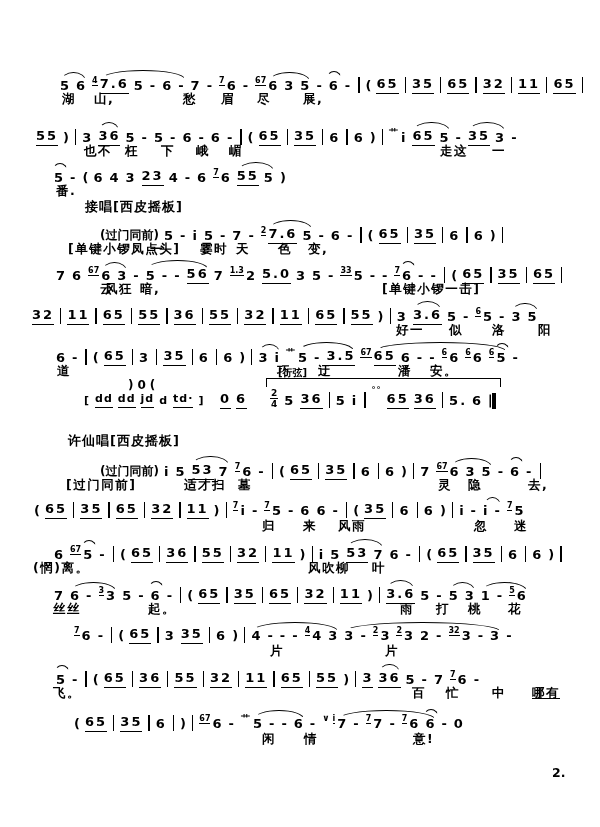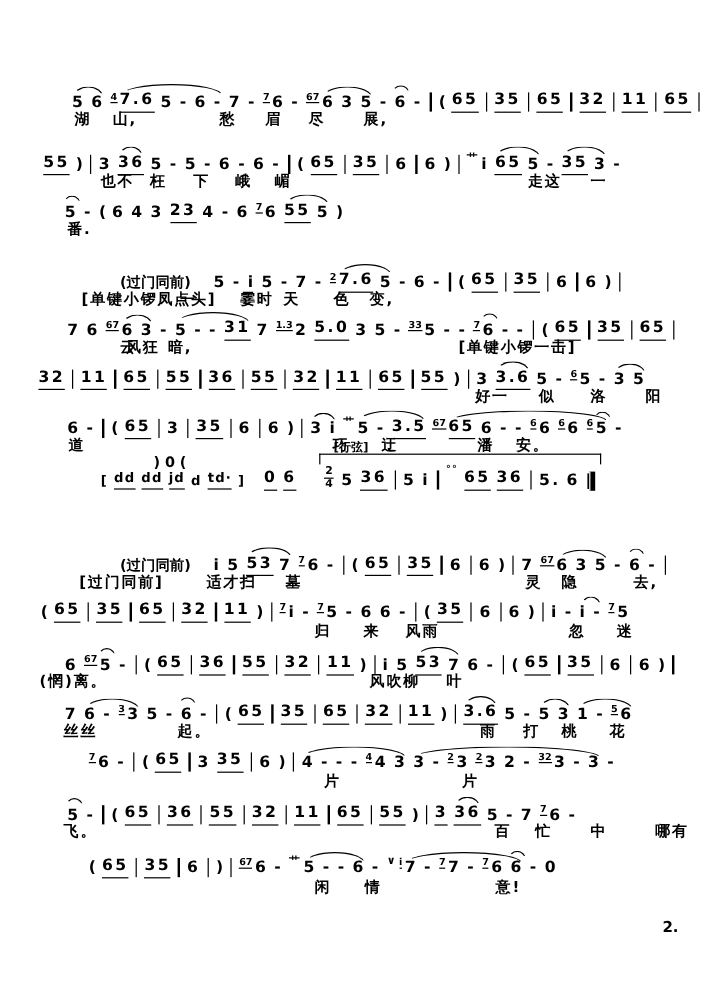--- a/index.html
+++ b/index.html
@@ -27,21 +27,21 @@
   .rep::before{content:"";position:absolute;top:0;left:0;right:0;height:8px;
                border-top:1.3px solid #000;border-left:1.3px solid #000;border-right:1.3px solid #000;}
   .endbar{display:inline-block;width:3.5px;height:16px;background:#000;border-left:1.5px solid #fff;
           box-shadow:-3px 0 0 -1.5px #000;margin-left:3px;}
   .ts{display:inline-flex;flex-direction:column;align-items:center;font-size:9px;line-height:1.15;
       font-weight:bold;margin-right:1px;position:relative;top:1px;letter-spacing:0;}
   .ts span{padding:0 1px;}
   .ts span:first-child{border-bottom:1px solid #000;}
   .lyr{position:absolute;top:21px;font-size:12.5px;font-weight:bold;letter-spacing:1.5px;white-space:nowrap;}
   .label{font-size:13px;font-weight:bold;letter-spacing:1px;white-space:nowrap;}
-  .pre{font-size:12px;font-weight:bold;letter-spacing:0;margin-right:14px;align-self:flex-end;padding-bottom:1px;}
+  .pre{font-size:12px;font-weight:bold;letter-spacing:0;margin-right:0;align-self:flex-end;padding-bottom:1px;}
   .above{position:absolute;top:-12px;font-size:10px;font-weight:bold;letter-spacing:0;}
   .perc-top{position:absolute;font-size:12px;font-weight:bold;letter-spacing:4px;}
   .perc-sub{position:absolute;font-size:11px;}
   .perc-sub .tk{letter-spacing:1px;}
   .pagenum{position:absolute;font-size:12.5px;font-weight:bold;}
 </style>
 </head>
 <body>
 
 <div class="page">
@@ -160,20 +160,21 @@
         <span class="g">7</span>
         <span class="tk">6</span>
         <span class="s">
           <span class="tk u">55</span>
           <span class="tk">5</span>
         </span>
         <span class="tk p">)</span>
       </div>
       <span class="lyr" style="left: 56px;">番.</span>
     </div>
+    <div class="sys label" style="top: 198px; left: 85px; width: auto;">接唱[西皮摇板]</div>
     <div class="sys" style="top: 220px;">
       <div class="m-line" style="padding-left: 100px;">
         <span class="pre">(过门同前)</span>
         <span class="tk">5</span>
         <span class="tk">-</span>
         <span class="tk">i</span>
         <span class="tk">5</span>
         <span class="tk">-</span>
         <span class="tk">7</span>
         <span class="tk">-</span>
@@ -211,21 +212,21 @@
         <span class="g">67</span>
         <span class="s">
           <span class="tk">6</span>
           <span class="tk">3</span>
         </span>
         <span class="tk">-</span>
         <span class="s">
           <span class="tk">5</span>
           <span class="tk">-</span>
           <span class="tk">-</span>
-          <span class="tk u">31</span>
+          <span class="tk u">56</span>
         </span>
         <span class="tk">7</span>
         <span class="g">1.3</span>
         <span class="tk">2</span>
         <span class="tk u">5.0</span>
         <span class="tk">3</span>
         <span class="tk">5</span>
         <span class="tk">-</span>
         <span class="g">33</span>
         <span class="tk">5</span>
@@ -368,20 +369,21 @@
           <span class="deg">°°</span>
           <span class="tk u">65</span>
           <span class="tk u">36</span>
           <span class="bar"></span>
           <span class="tk">5.</span>
           <span class="tk">6</span>
           <span class="endbar"></span>
         </span>
       </div>
     </div>
+    <div class="sys label" style="top: 432px; left: 68px; width: auto;">许仙唱[西皮摇板]</div>
     <div class="sys" style="top: 456px;">
       <div class="m-line" style="padding-left: 100px;">
         <span class="pre">(过门同前)</span>
         <span class="tk">i</span>
         <span class="tk">5</span>
         <span class="s">
           <span class="tk u">53</span>
           <span class="tk">7</span>
         </span>
         <span class="g">7</span>
@@ -404,21 +406,21 @@
           <span class="tk">6</span>
           <span class="tk">3</span>
           <span class="tk">5</span>
         </span>
         <span class="tk">-</span>
         <span class="tk hat">6</span>
         <span class="tk">-</span>
         <span class="bar"></span>
       </div>
       <span class="lyr" style="left: 66px;">[过门同前]</span>
-      <span class="lyr" style="left: 172px;">适才扫</span>
+      <span class="lyr" style="left: 184px;">适才扫</span>
       <span class="lyr" style="left: 238px;">墓</span>
       <span class="lyr" style="left: 438px;">灵</span>
       <span class="lyr" style="left: 468px;">隐</span>
       <span class="lyr" style="left: 528px;">去,</span>
     </div>
     <div class="sys" style="top: 497px;">
       <div class="m-line" style="padding-left: 34px;">
         <span class="tk p">(</span>
         <span class="tk u">65</span>
         <span class="bar"></span>
@@ -628,21 +630,21 @@
         <span class="tk">-</span>
         <span class="tk">7</span>
         <span class="g">7</span>
         <span class="tk">6</span>
         <span class="tk">-</span>
       </div>
       <span class="lyr" style="left: 53px;">飞。</span>
       <span class="lyr" style="left: 412px;">百</span>
       <span class="lyr" style="left: 446px;">忙</span>
       <span class="lyr" style="left: 492px;">中</span>
-      <span class="lyr" style="left: 546px;">哪有</span>
+      <span class="lyr" style="left: 532px; text-decoration: underline;">哪有</span>
     </div>
     <div class="sys" style="top: 710px;">
       <div class="m-line" style="padding-left: 74px;">
         <span class="tk p">(</span>
         <span class="tk u">65</span>
         <span class="bar"></span>
         <span class="tk u">35</span>
         <span class="bar"></span>
         <span class="tk">6</span>
         <span class="bar"></span>

